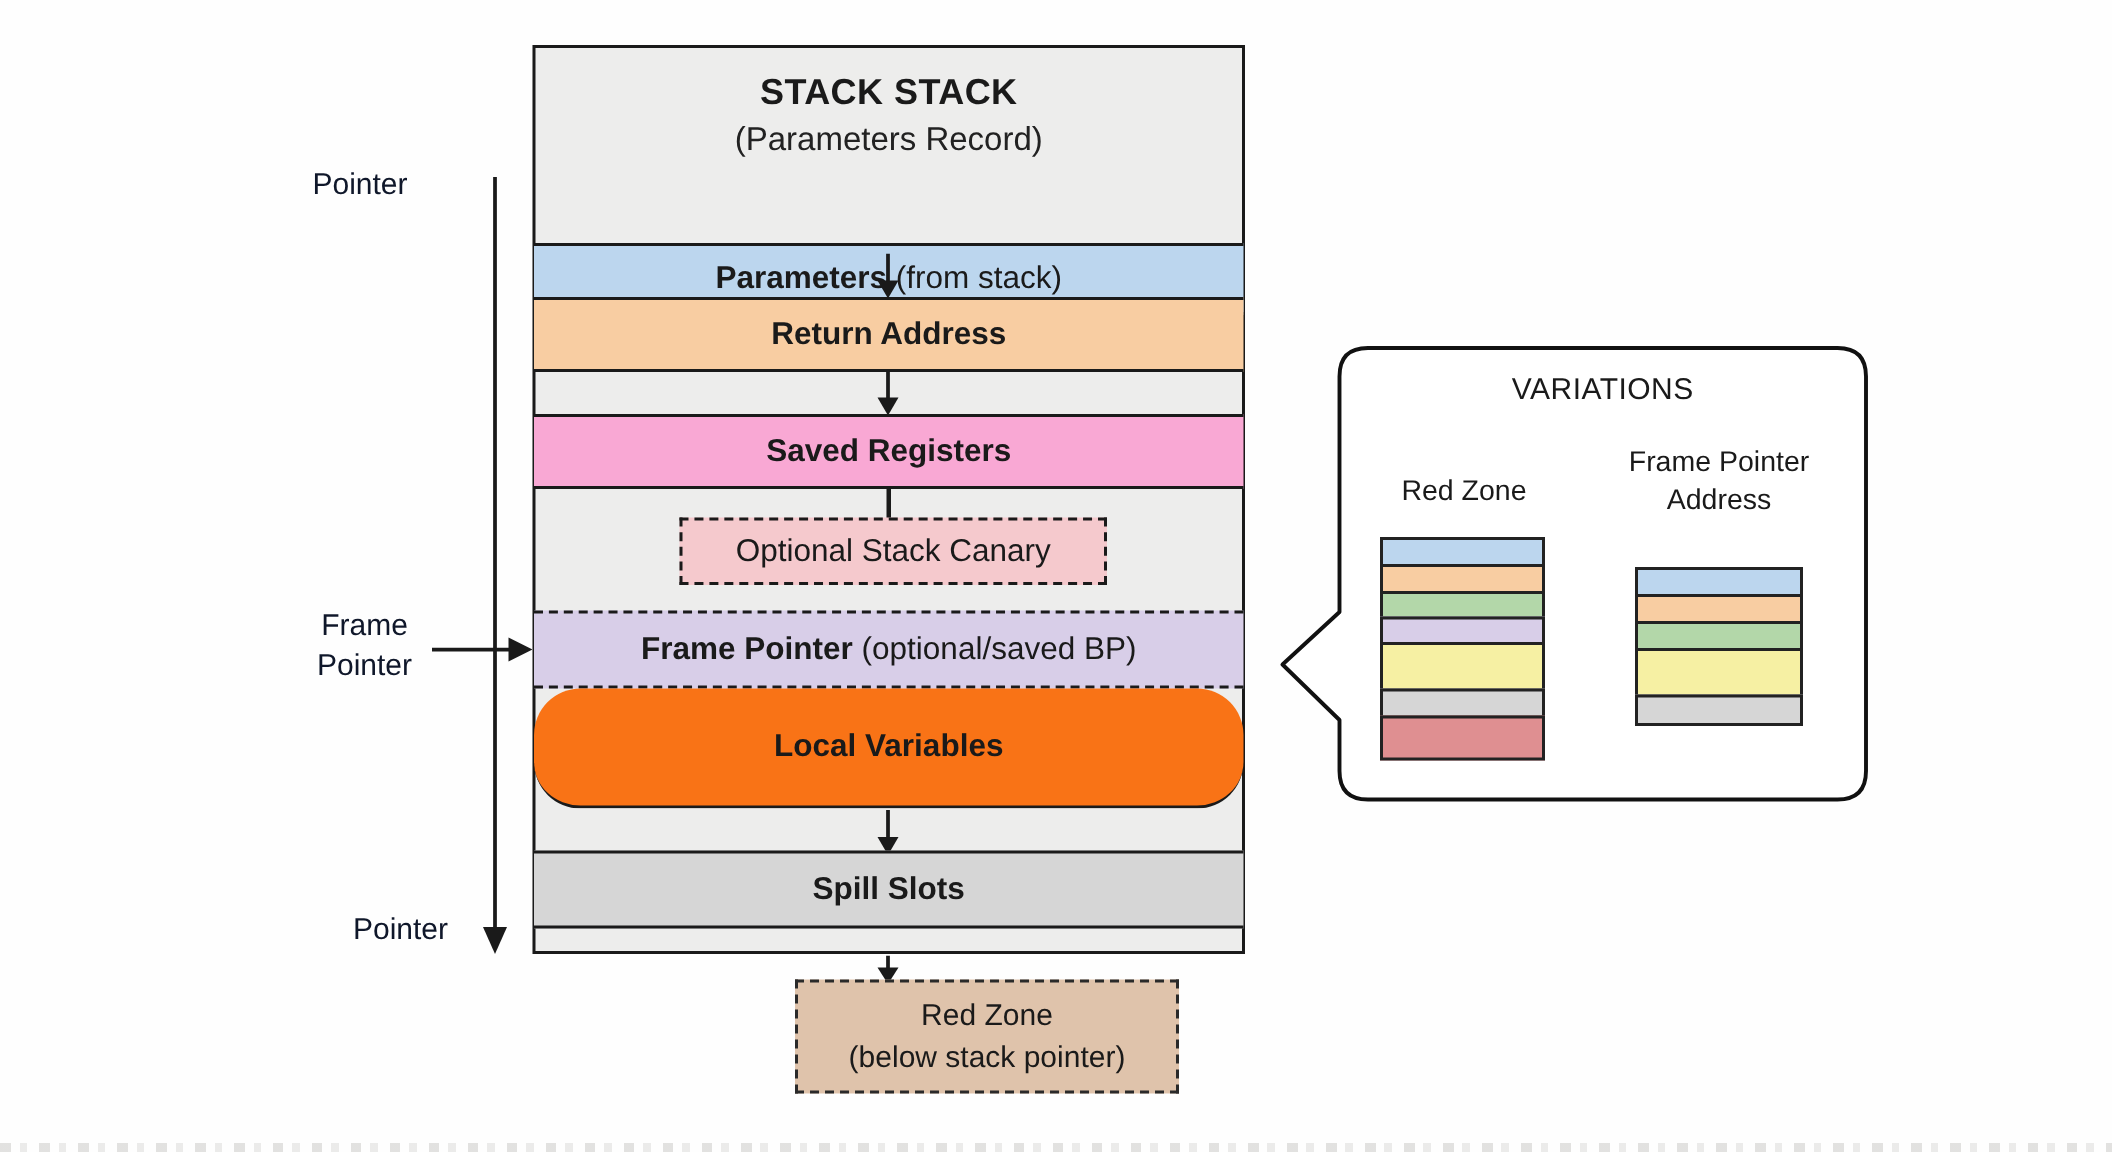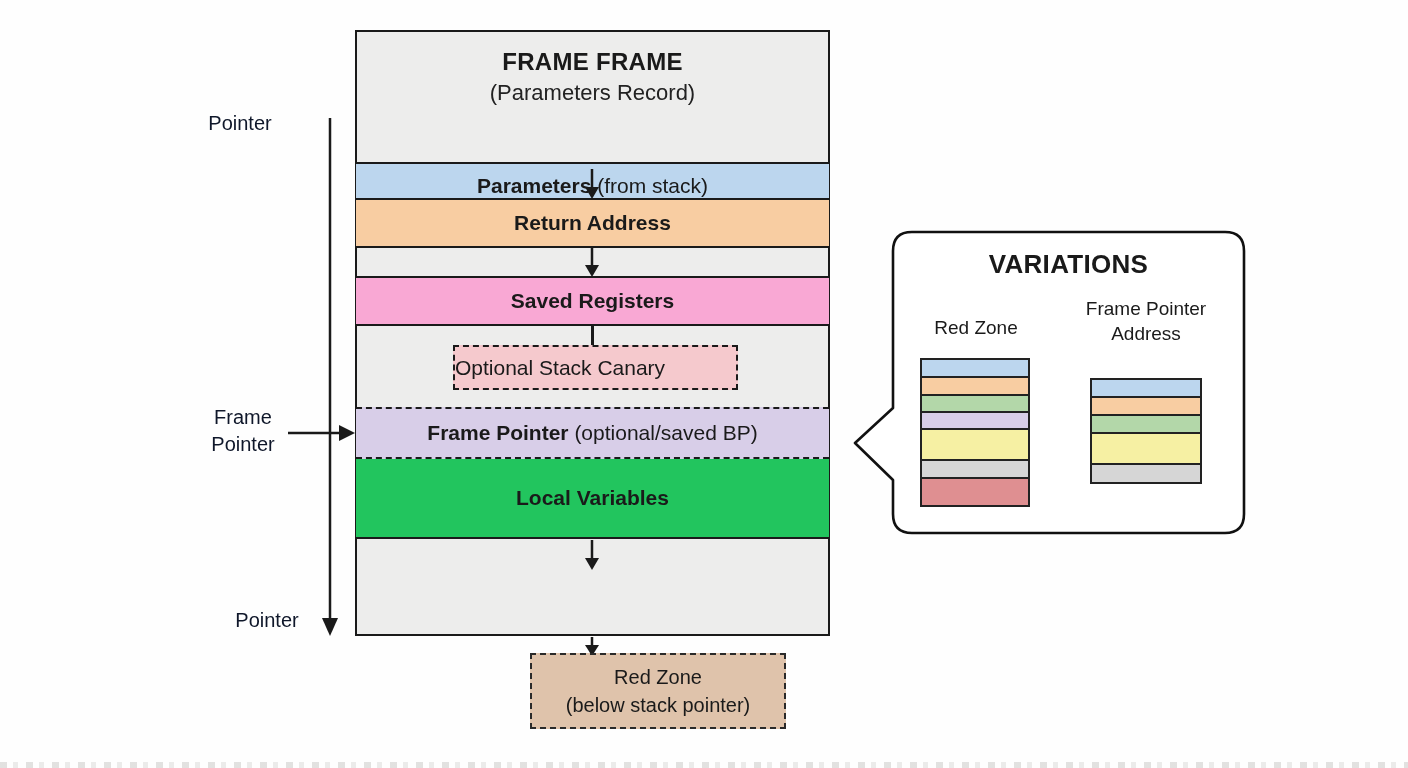--- a/index.html
+++ b/index.html
@@ -33,21 +33,21 @@
   .r0 { top:88px;  height:48px;margin-top:42px; }
   .r1 { top:166px; height:50px; }
   .r2 { top:244px; height:50px; }
   .r3 { top:375px; height:52px; border-top:2.5px dashed #1a1a1a; border-bottom:2.5px dashed #1a1a1a; }
   .r4 { top:427px; height:80px; border-top:none; }
   .r5 { top:535px; height:52px; }
 
   .canary {
     position:absolute; left:96px; top:313px; width:285px; height:45px;
     border:2.5px dashed #1a1a1a;
-    display:flex; align-items:center; justify-content:flex-start;
+    display:flex; align-items:center; justify-content:center;
     font-size:21px;
   }
   .connector { position:absolute; left:234px; top:294px; width:2.5px; height:21px; background:#1a1a1a; }
 
   .arrow-svg { position:absolute; }
 
   
   .redzone {
     position:absolute; left:530px; top:653px; width:256px; height:76px;
     border:2.5px dashed #2a2a2a;
@@ -58,21 +58,21 @@
   .lab { position:absolute; font-size:20px; color:#0f172a; text-align:center; line-height:27px; }
   .lab-top    { left:160px; top:110px; width:160px; }
   .lab-mid    { left:163px; top:404px; width:160px; }
   .lab-bottom { left:187px; top:607px; width:160px; }
 
   
   .bubble { position:absolute; left:853px; top:230px; width:394px; height:306px; }
   .bubble svg.outline { position:absolute; inset:0; }
   .bubble .vtitle {
     position:absolute; left:39px; top:19px; width:353px; text-align:center;
-    font-size:26px; font-weight:700; letter-spacing:.3px;
+    font-size:20px; font-weight:400; letter-spacing:.3px;
   }
   .col-label { position:absolute; font-size:19px; text-align:center; line-height:25px; }
   .col-label.c0 { left:43px;  top:85px; width:160px; }
   .col-label.c1 { left:213px; top:66px; width:160px; }
   .mini-stack { position:absolute; }
   .mini-stack.s0 { left:67px;  top:128px; width:110px; }
   .mini-stack.s1 { left:237px; top:148px; width:112px; }
   .mini-bar { border:2px solid #222; margin-top:-2px; }
   .mini-bar:first-child { margin-top:0; }
 
@@ -102,21 +102,21 @@
   </svg>
 
   <svg class="arrow-svg" style="left:288px; top:424px;" width="68" height="18">
     <line x1="0" y1="9" x2="53" y2="9" stroke="#1a1a1a" stroke-width="2.5"></line>
     <path d="M51 1 L51 17 L67 9 Z" fill="#1a1a1a"></path>
   </svg>
 
   <div class="frame" style="background: rgb(237, 237, 236);">
 
     <div class="frame-header">
-      <div class="frame-title">FRAME FRAME</div>
+      <div class="frame-title">STACK STACK</div>
       <div class="frame-subtitle">(Parameters Record)</div>
     </div>
 
     <div class="srow r0" style="background: rgb(188, 214, 238);">
       <span class="b">Parameters</span><span class="r"> (from stack)</span>
     </div>
 
     <svg class="arrow-svg" style="left:227px; top:137px;" width="16" height="30">
       <line x1="8" y1="0" x2="8" y2="20" stroke="#1a1a1a" stroke-width="2.5"></line>
       <path d="M1 18 L15 18 L8 30 Z" fill="#1a1a1a"></path>
@@ -138,29 +138,32 @@
     <div class="connector"></div>
 
     <div class="canary" style="background: rgb(245, 201, 205);">
       <span>Optional Stack Canary</span>
     </div>
 
     <div class="srow r3" style="background: rgb(216, 206, 232);">
       <span class="b">Frame Pointer</span><span class="r"> (optional/saved BP)</span>
     </div>
 
-    <div class="srow r4" style="background: #22c55e;">
+    <div class="srow r4" style="background: #f97316; border-radius: 31px;">
       <span class="b">Local Variables</span><span class="r"></span>
     </div>
 
     <svg class="arrow-svg" style="left:227px; top:508px;" width="16" height="30">
       <line x1="8" y1="0" x2="8" y2="20" stroke="#1a1a1a" stroke-width="2.5"></line>
       <path d="M1 18 L15 18 L8 30 Z" fill="#1a1a1a"></path>
     </svg>
 
+    <div class="srow r5" style="background: rgb(214, 214, 214);">
+      <span class="b">Spill Slots</span><span class="r"></span>
+    </div>
   </div>
 
   <svg class="arrow-svg" style="left:584px; top:637px;" width="16" height="19">
     <line x1="8" y1="0" x2="8" y2="10" stroke="#1a1a1a" stroke-width="2.5"></line>
     <path d="M1 8 L15 8 L8 19 Z" fill="#1a1a1a"></path>
   </svg>
 
   <div class="redzone" style="background: rgb(223, 195, 171);">
     <div>Red Zone</div>
     <div>(below stack pointer)</div>

